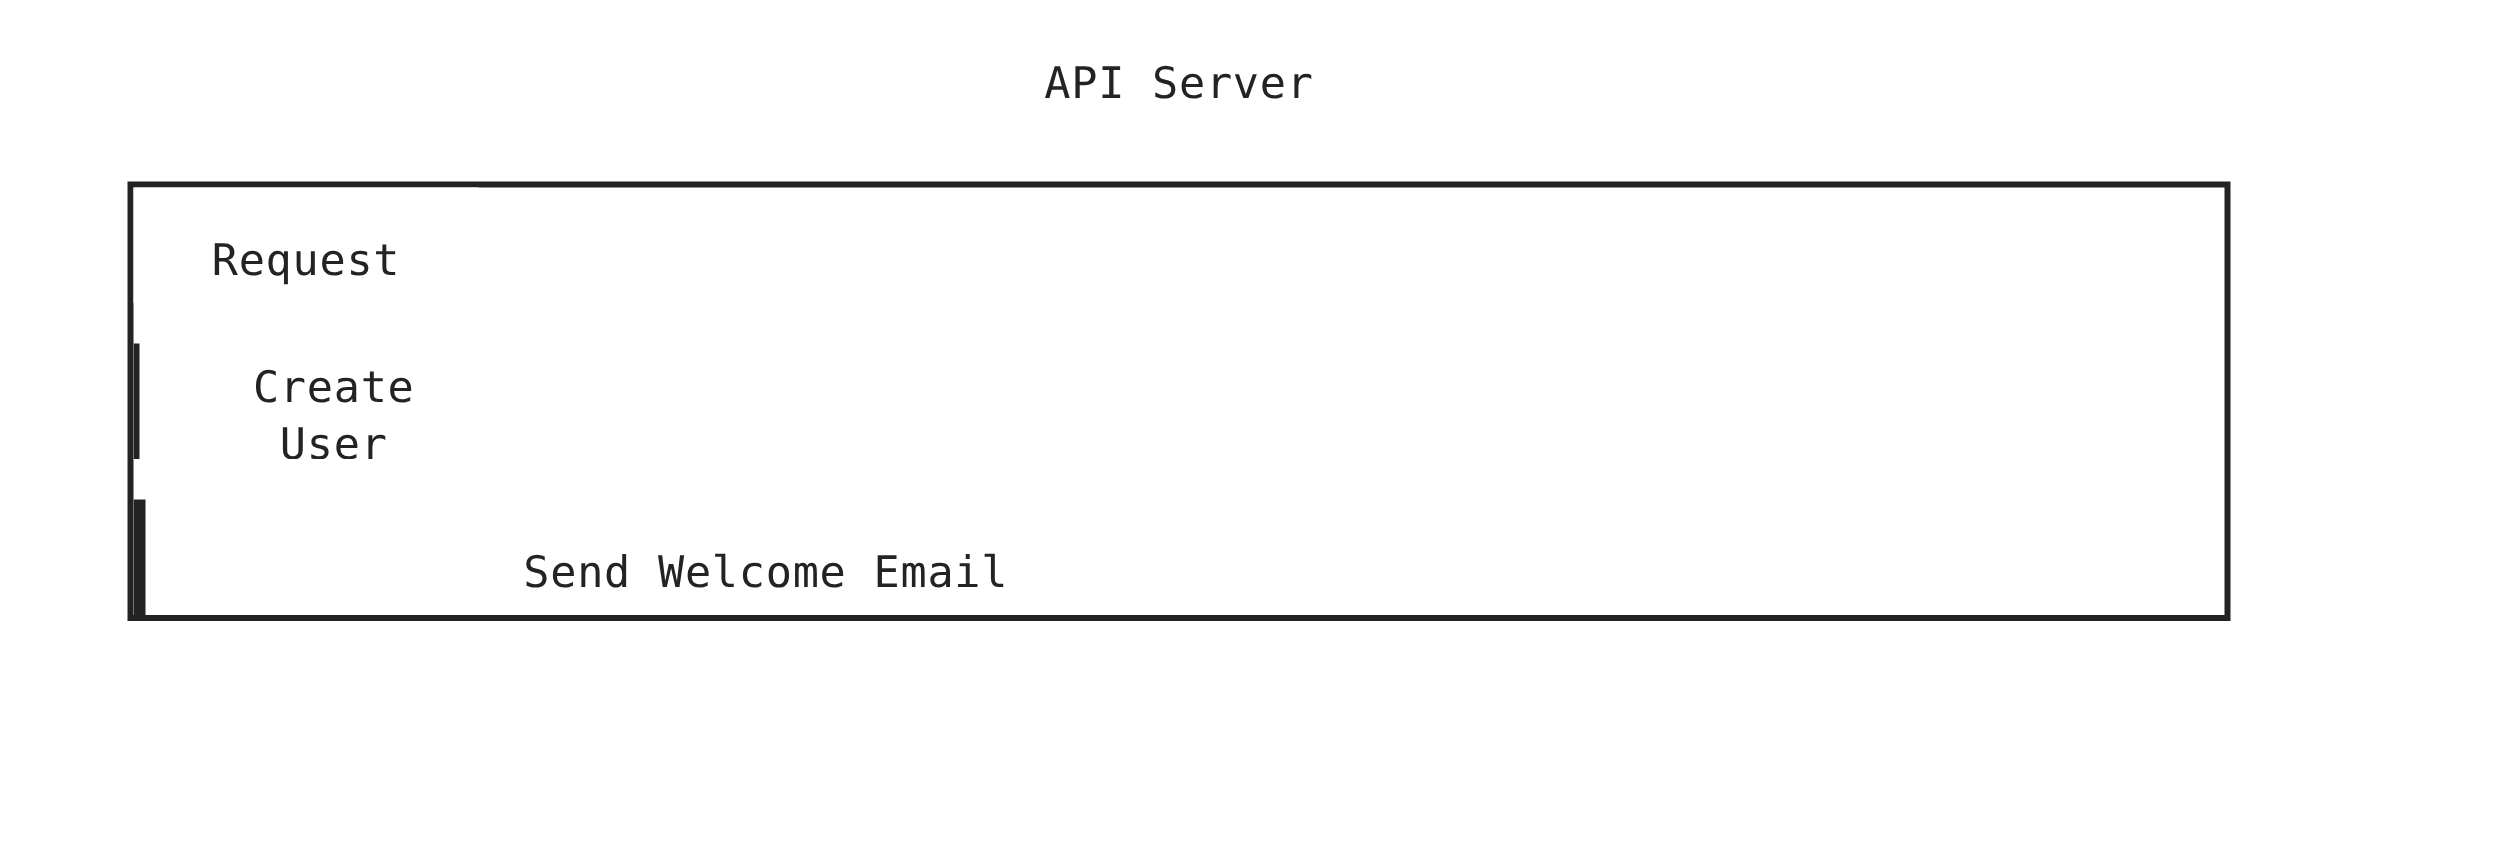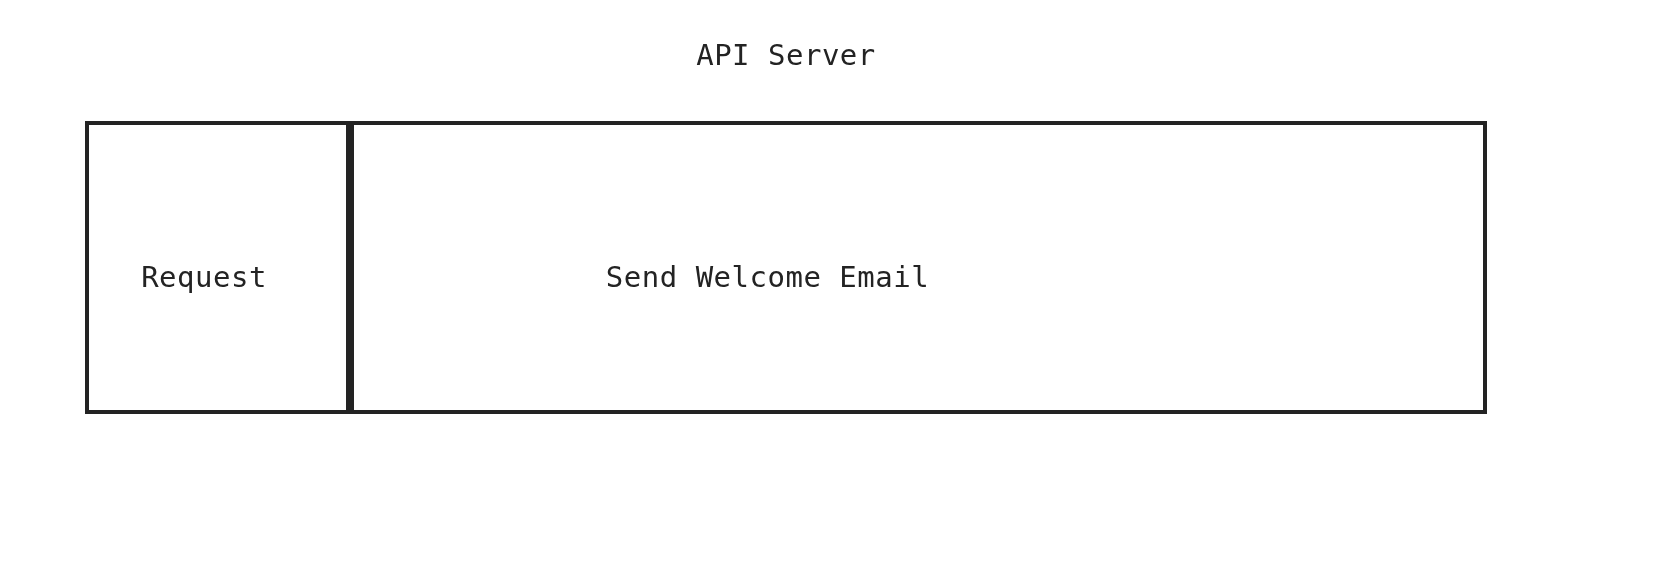--- a/index.html
+++ b/index.html
@@ -45,22 +45,22 @@
   #timeline-bar {
     position: absolute;
     left: 85px;
     top: 121px;
     width: 1402px;
     height: 293px;
     box-sizing: border-box;
     border: 4px solid #232323;
     background: #ffffff;
     display: flex;
-    flex-direction: row;
-    align-items: center;
+    flex-direction: column;
+    align-items: flex-start;
     gap: 27px;
   }
 
   .segment {
     position: relative;
     box-sizing: border-box;
     display: flex;
     align-items: center;
     justify-content: center;
     background: #ffffff;
@@ -97,20 +97,24 @@
 <div id="diagram-canvas">
 
   <div id="diagram-title">API Server</div>
 
   <div id="timeline-bar">
 
     <div class="segment" id="seg-request">
       <span class="seg-label">Request</span>
     </div>
 
+    <div class="segment" id="seg-create-user">
+      <span class="seg-label">Create
+User</span>
+    </div>
 
     <div class="segment" id="seg-send-email">
       <span class="seg-label">Send Welcome Email</span>
     </div>
 
 
   </div>
 </div>
 
 </body></html>

